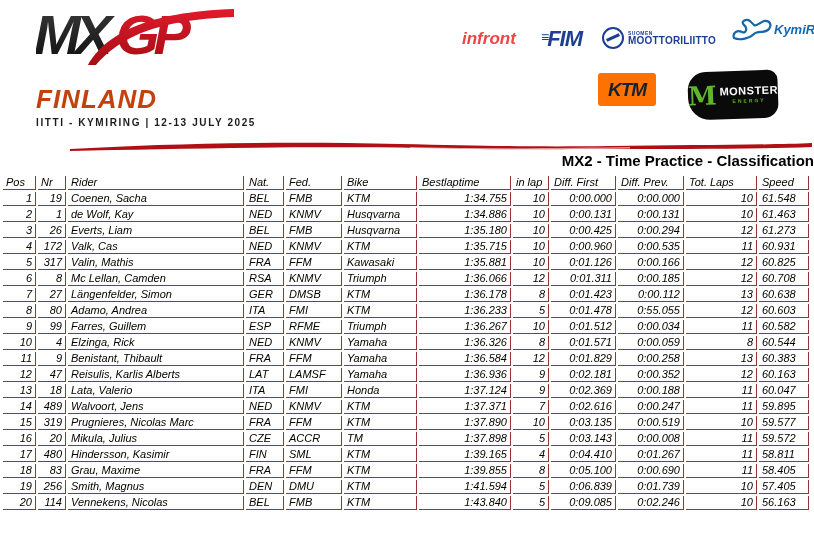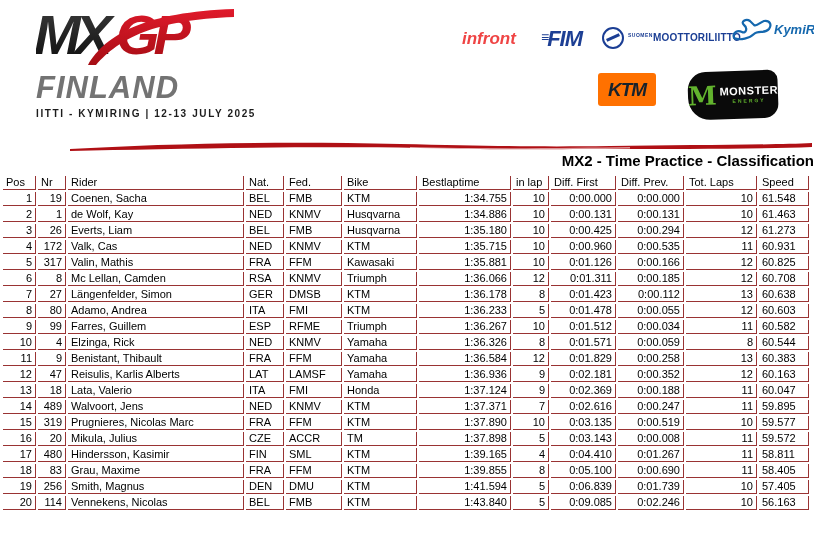--- a/index.html
+++ b/index.html
@@ -3,42 +3,42 @@
 <meta charset="utf-8">
 <style>
   html,body{margin:0;padding:0;background:#fff;}
   body{
     width:814px;height:537px;position:relative;overflow:hidden;
     font-family:"Liberation Sans",sans-serif;color:#000;
   }
   
   .logo-block{position:absolute;left:36px;top:8px;}
   .finland{
-    font-size:31px;font-weight:bold;font-style:italic;letter-spacing:1px;
-    color:#737373;margin-top:2px;line-height:1;
+    font-size:26px;font-weight:bold;font-style:italic;letter-spacing:1px;
+    color:#c2410c;margin-top:16px;line-height:1;
   }
   .venue{
     font-size:10px;font-weight:bold;letter-spacing:1.6px;color:#1c1c1c;margin-top:5px;
   }
   .sponsor{position:absolute;}
   .infront{
     left:462px;top:29px;font-size:17px;font-weight:bold;font-style:italic;
     color:#ef4444;letter-spacing:0px;
   }
   .fim{
     left:541px;top:26px;font-size:22px;font-weight:bold;font-style:italic;
     color:#1d3f94;letter-spacing:-1px;
   }
   .fim .wing{font-size:14px;vertical-align:4px;letter-spacing:-2px;}
   .sml{left:602px;top:27px;display:flex;align-items:center;color:#1b3e94;}
   .sml-icon{width:18px;height:18px;border-radius:50%;border:2px solid #1b3e94;
     margin-right:4px;position:relative;overflow:hidden;}
   .sml-icon::after{content:"";position:absolute;left:2px;top:7px;width:14px;height:3px;
     background:#1b3e94;transform:rotate(-25deg);}
-  .sml-text{display:flex;flex-direction:row;line-height:1;}
+  .sml-text{display:flex;flex-direction:column;line-height:1;}
   .sml-top{font-size:5px;font-weight:bold;letter-spacing:.5px;}
   .sml-bottom{font-size:10px;font-weight:bold;letter-spacing:.2px;}
   .kymiring{left:730px;top:16px;display:flex;flex-direction:row;align-items:center;color:#1568ae;}
   .kymiring-name{font-size:13px;font-weight:bold;font-style:italic;letter-spacing:0px;}
   .ktm{
     left:598px;top:73px;width:58px;height:33px;background:#ff7100;border-radius:3px;
     display:flex;align-items:center;justify-content:center;
   }
   .ktm-text{font-size:19px;font-weight:bold;font-style:italic;color:#17222c;letter-spacing:-1px;}
   .monster{
@@ -56,20 +56,21 @@
   
   .title{
     position:absolute;left:0;top:152px;width:100%;text-align:right;
     font-size:15px;font-weight:bold;color:#000;
   }
   
   table.classification{
     position:absolute;left:1px;top:174px;width:688px;
     border-collapse:separate;border-spacing:2px;table-layout:fixed;
     font-size:11px;
+    font-style:italic;
   }
   .classification th,.classification td{
     height:13px;padding:0 3px;line-height:13px;
     border-bottom:1px solid #993333;border-right:1px solid #993333;
     font-weight:normal;white-space:nowrap;overflow:hidden;
   }
   .classification th{text-align:left;}
   .classification td.r{text-align:right;}
   .classification td.l{text-align:left;}
 </style>
@@ -262,21 +263,21 @@
       <tr>
         <td class="r">8</td>
         <td class="r">80</td>
         <td class="l">Adamo, Andrea</td>
         <td class="l">ITA</td>
         <td class="l">FMI</td>
         <td class="l">KTM</td>
         <td class="r">1:36.233</td>
         <td class="r">5</td>
         <td class="r">0:01.478</td>
-        <td class="r">0:00.055</td>
+        <td class="r">0:55.055</td>
         <td class="r">12</td>
         <td class="l">60.603</td>
       </tr>
       <tr>
         <td class="r">9</td>
         <td class="r">99</td>
         <td class="l">Farres, Guillem</td>
         <td class="l">ESP</td>
         <td class="l">RFME</td>
         <td class="l">Triumph</td>

